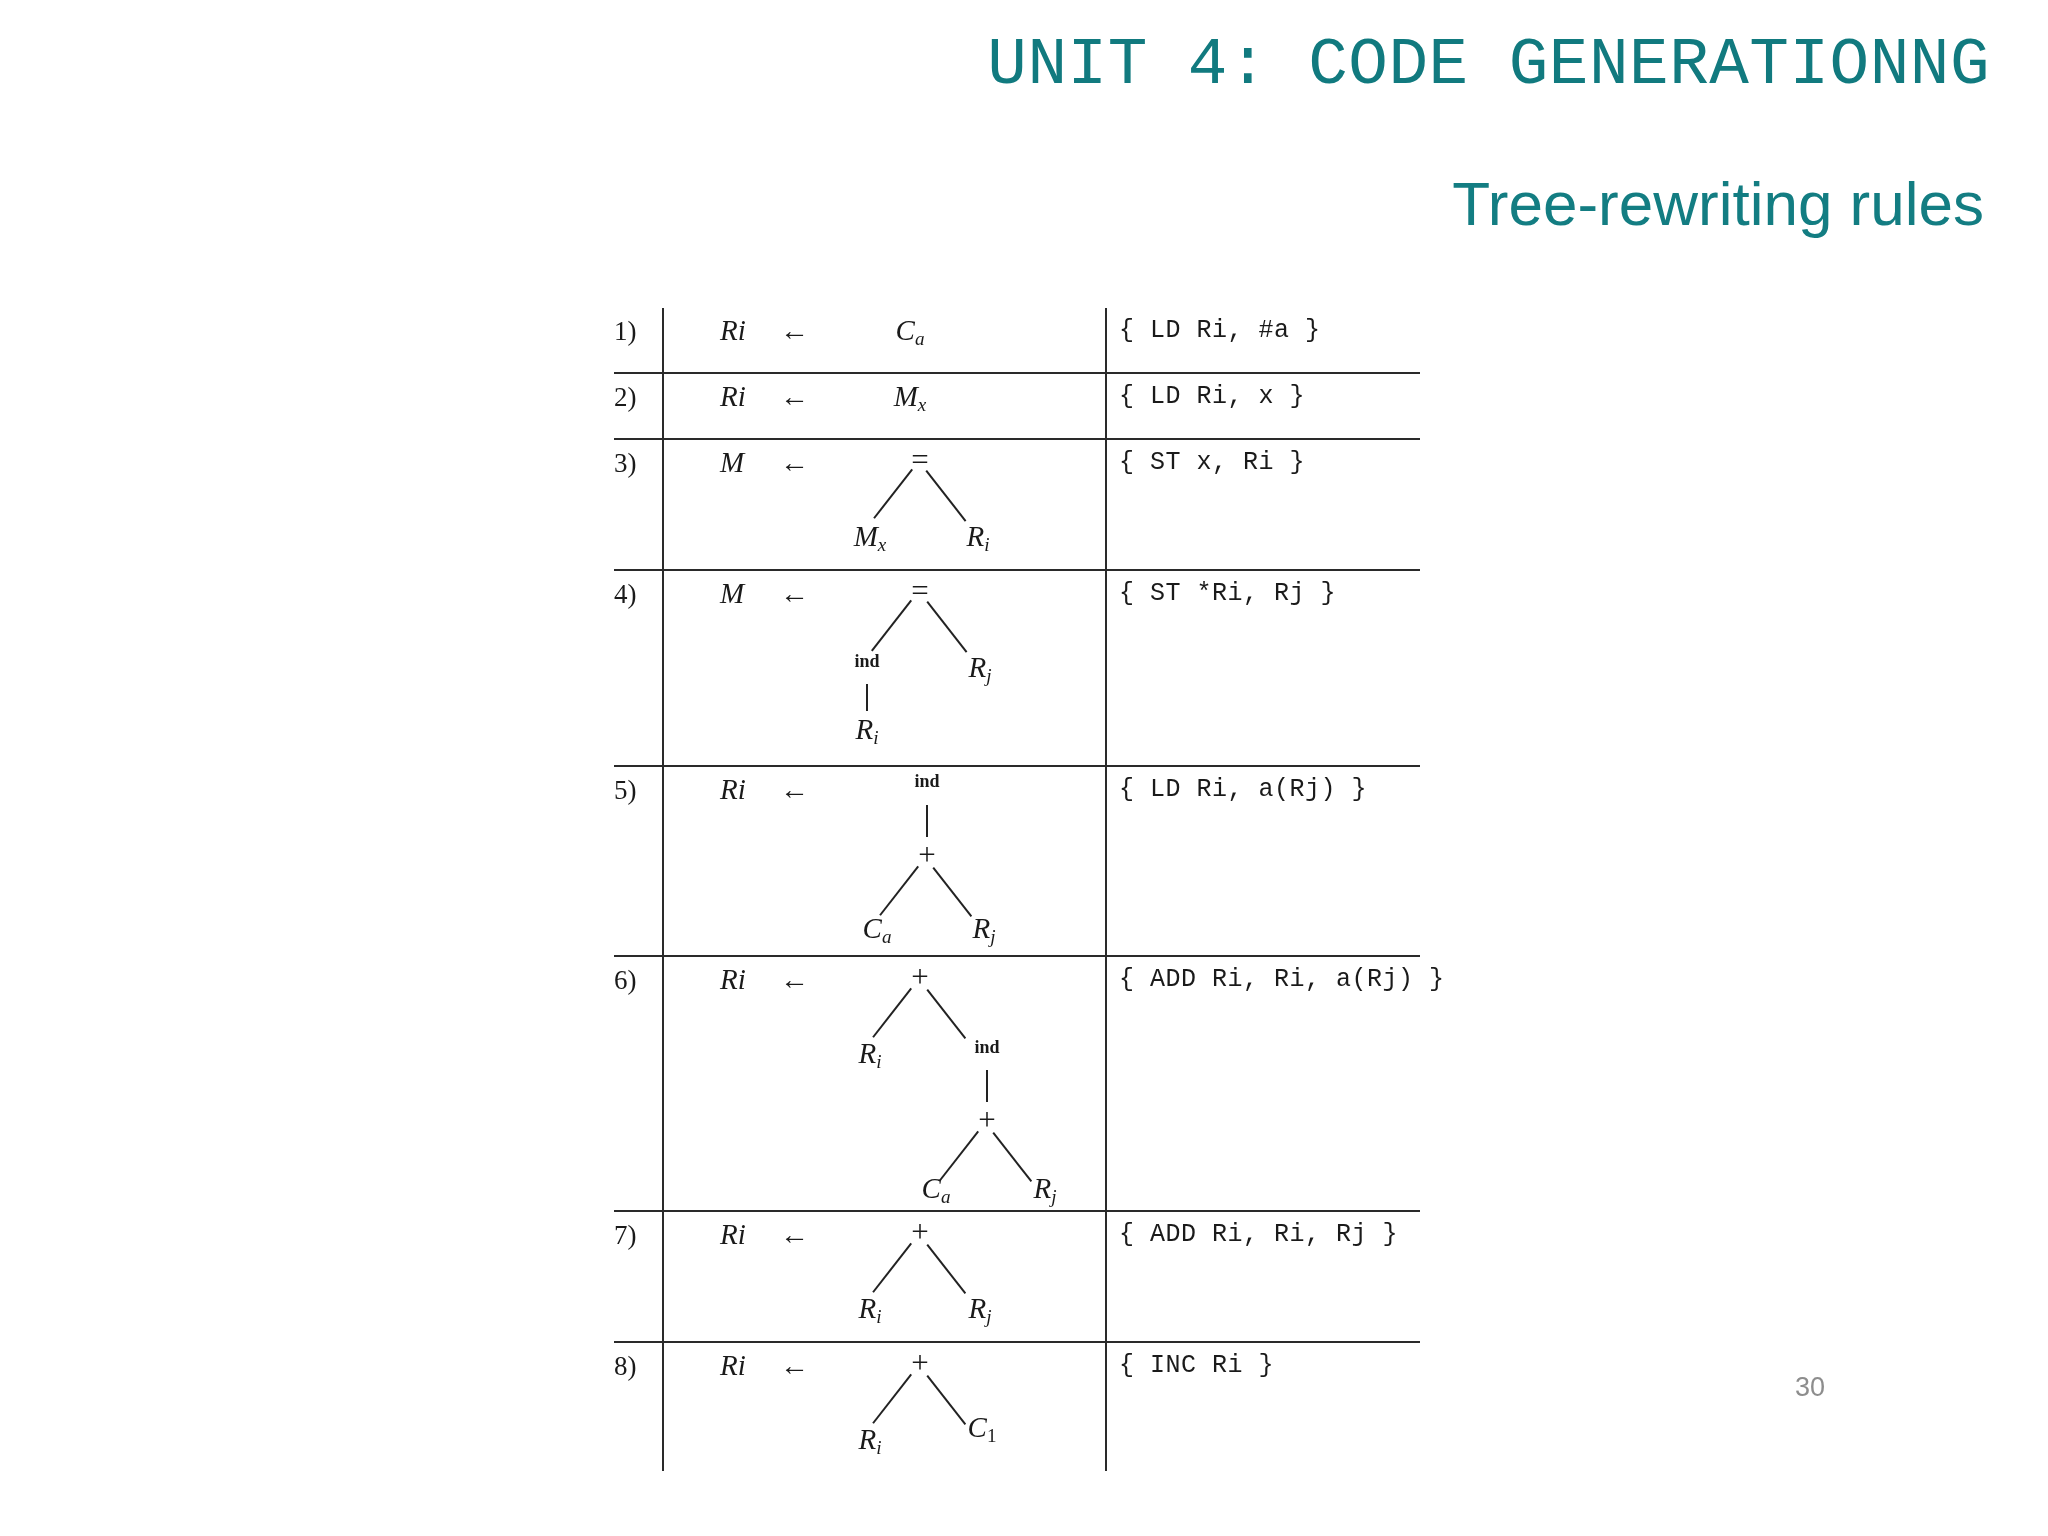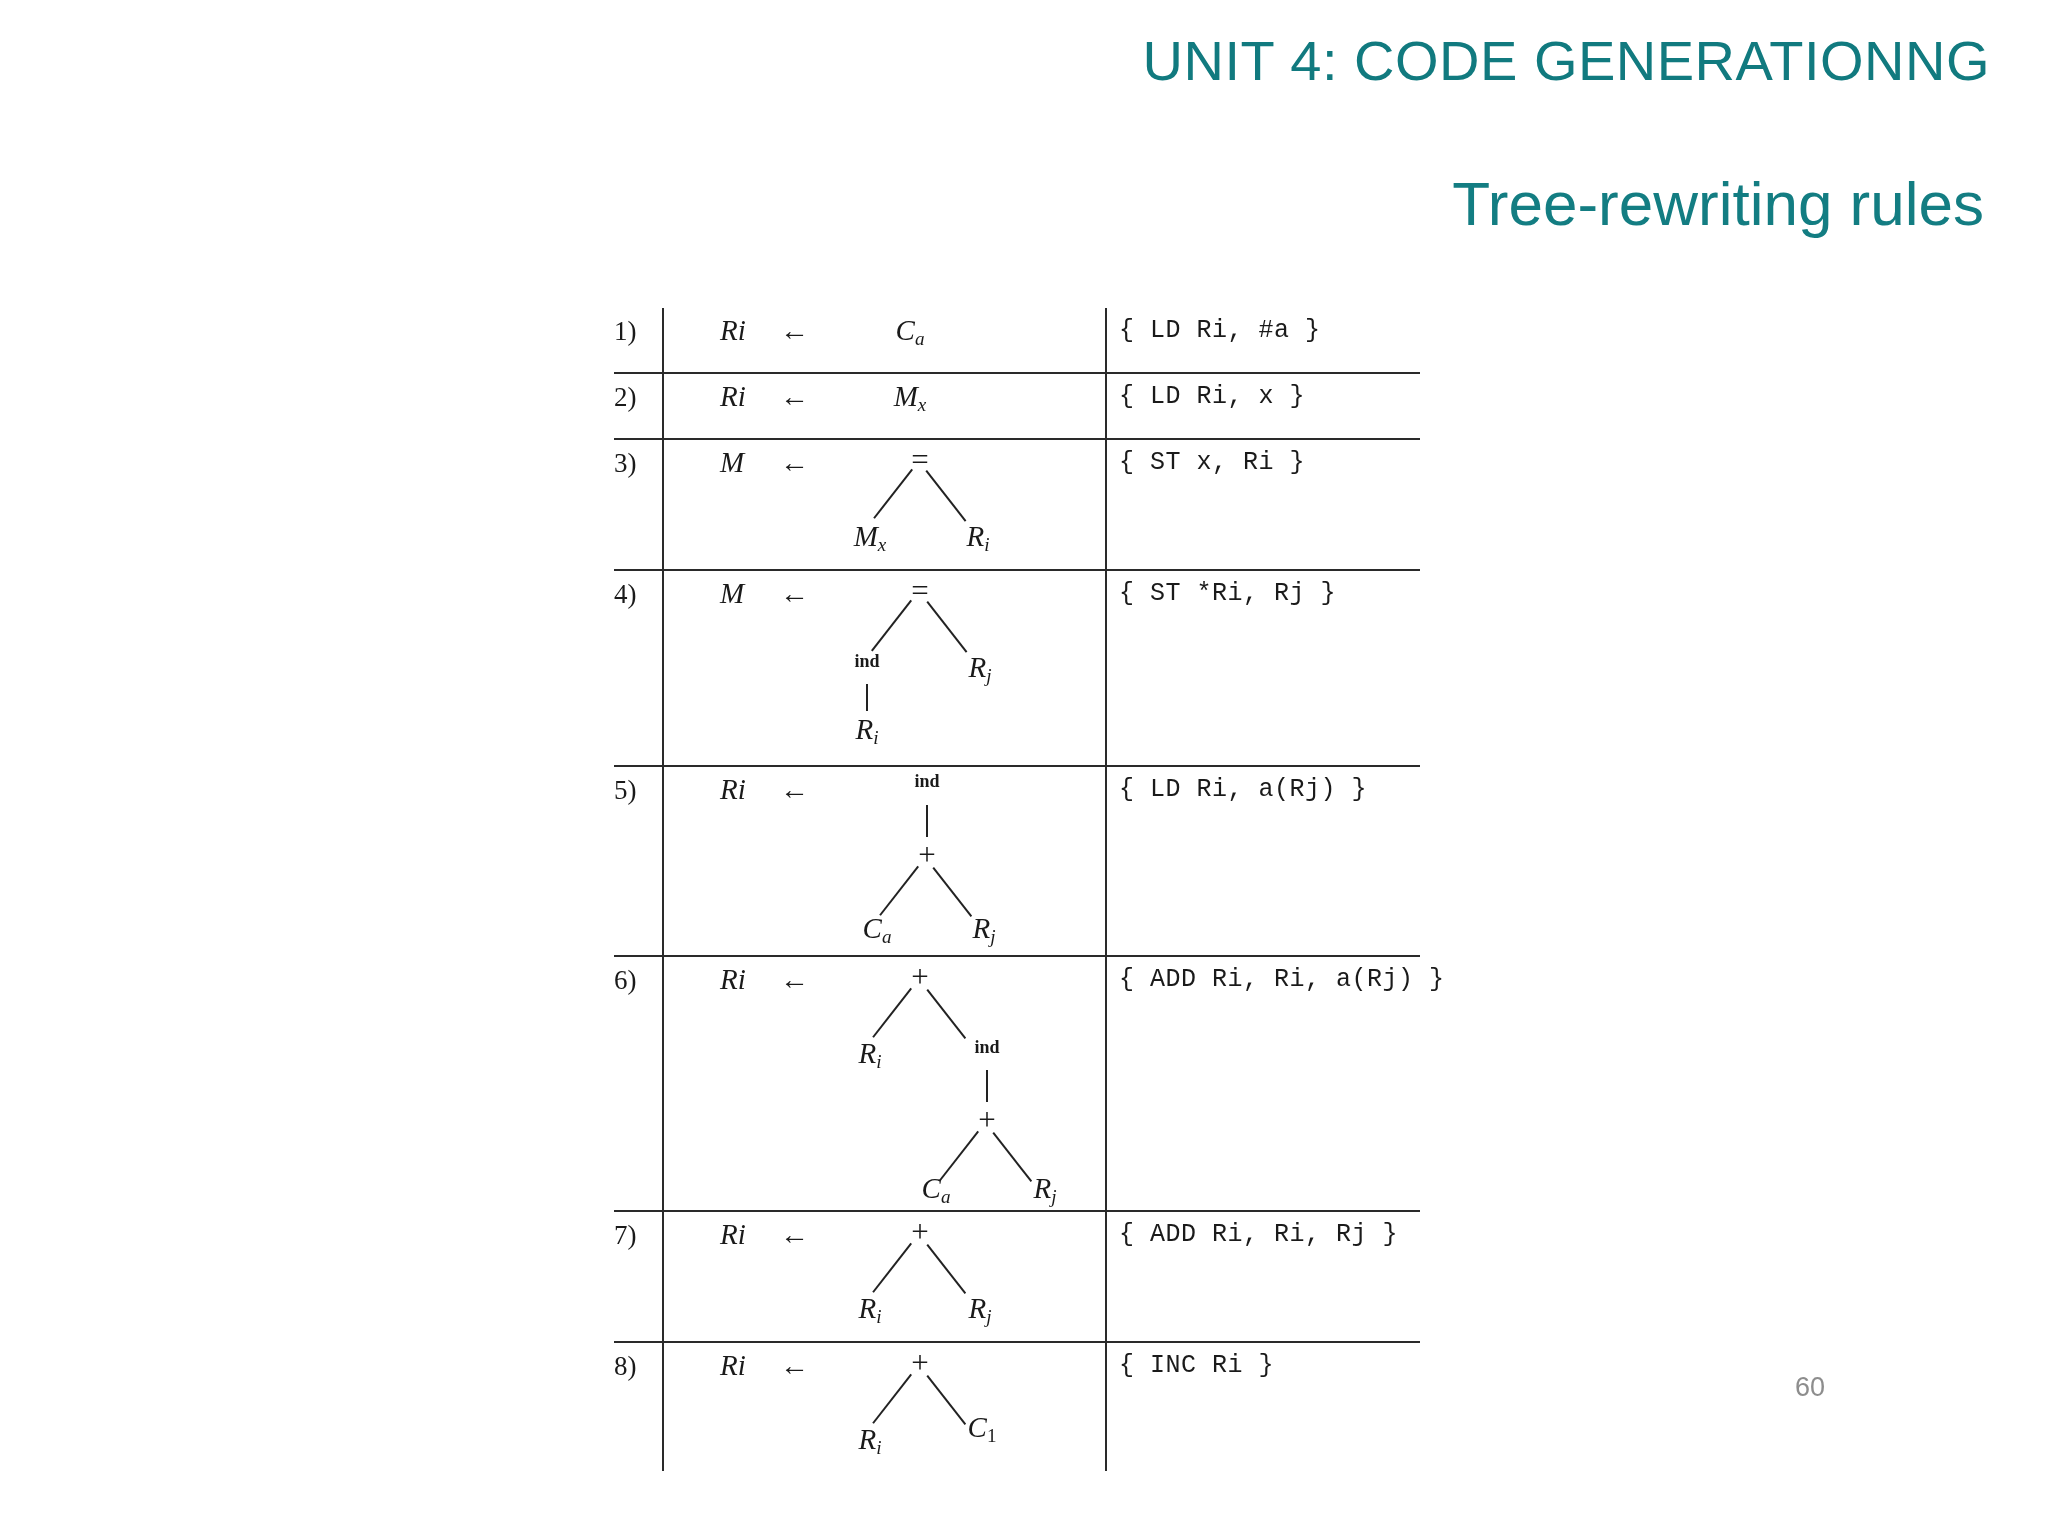--- a/index.html
+++ b/index.html
@@ -12,22 +12,22 @@
     position: relative;
     overflow: hidden;
     font-family: "Liberation Sans", sans-serif;
   }
 
   
   #slide-title {
     position: absolute;
     top: 28px; left: 0; right: 58px;
     text-align: right;
-    font-family: Liberation Sans, sans-serif;
-    font-size: 56px;
+    font-family: Liberation Mono, monospace;
+    font-size: 66px;
     font-weight: 400;
     letter-spacing: 0.5px;
     color: #117a7f;
     white-space: nowrap;
     padding-left: 24px;
   }
   #slide-subtitle {
     position: absolute;
     top: 168px; left: 0; right: 64px;
     text-align: right;
@@ -152,21 +152,21 @@
     height: auto;
   }
 </style>
 </head>
 <body>
 
 <div id="slide-title">UNIT 4: CODE GENERATIONNG</div>
 
 <div id="slide-subtitle">Tree-rewriting rules</div>
 
-<div id="page-number">60</div>
+<div id="page-number">30</div>
 
 <div id="rules-table">
 
   <div class="rule-row" style="height:66px;">
     <div class="vrule-a"></div>
     <div class="vrule-b"></div>
     <div class="rule-index">1)</div>
     <div class="rule-pattern">
       <span class="lhs"><span>R</span><span class="sub">i</span></span>
       <span class="arrow">←</span>

